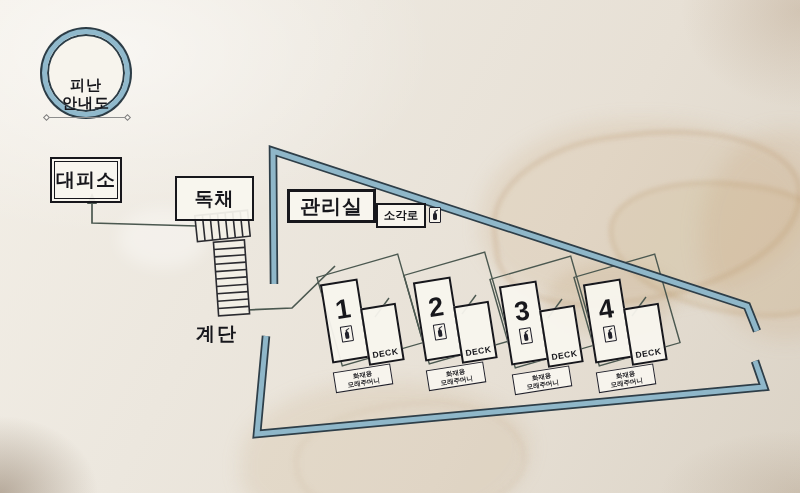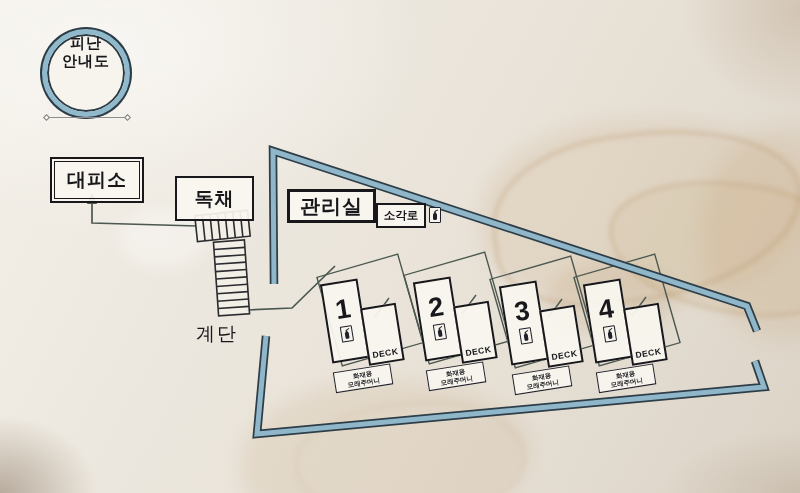--- a/index.html
+++ b/index.html
@@ -30,43 +30,43 @@
   .ring3{left:295px;top:402px;width:225px;height:112px;border:3px solid rgba(170,130,85,.16);
     border-radius:55% 45% 50% 50%/45% 55% 48% 52%;filter:blur(3px);transform:rotate(-4deg);}
   .wash5{left:118px;top:208px;width:90px;height:60px;background:rgba(255,255,255,.35);
     border-radius:50%;filter:blur(8px);}
 
   svg.lines{position:absolute;left:0;top:0;}
 
   .box{position:absolute;border:2.5px solid #17171c;background:rgba(249,246,239,.93);
     display:flex;align-items:center;justify-content:center;font-weight:700;
     box-sizing:border-box;letter-spacing:1px;}
-  .shelter-outer{left:50px;top:157px;width:94px;height:46px;padding:2px;background:rgba(249,246,239,.93);
+  .shelter-outer{left:50px;top:157px;width:72px;height:46px;padding:2px;background:rgba(249,246,239,.93);
     border:2.5px solid #17171c;position:absolute;box-sizing:border-box;}
   .shelter-inner{width:100%;height:100%;border:1.5px solid #17171c;display:flex;align-items:center;
     justify-content:center;font-weight:700;font-size:19px;box-sizing:border-box;letter-spacing:1px;}
   .detached{left:131px;top:176px;width:79px;height:45px;font-size:19px;margin-left:44px;}
   .office{left:287px;top:189px;width:89px;height:34px;font-size:20px;border-width:3px;}
   .incinerator{left:376px;top:203px;width:50px;height:25px;font-size:11.5px;letter-spacing:0;justify-content:center;}
   .ext-box{position:absolute;border:1.5px solid #20202a;background:#f7f4ed;
     display:flex;align-items:center;justify-content:center;box-sizing:border-box;border-radius:1px;}
   .ext-a{left:429px;top:207px;width:12px;height:16px;}
 
   .badge{position:absolute;left:42px;top:29px;width:78px;height:78px;border-radius:50%;
     border:5px solid #90b9cc;background:#f7f4ed;
     box-shadow:0 0 0 2px #2c3c46, inset 0 0 0 2px #2c3c46;
-    display:flex;flex-direction:column;align-items:center;justify-content:flex-start;
+    display:flex;flex-direction:column;align-items:center;justify-content:flex-end;
     font-weight:800;font-size:15px;line-height:18px;letter-spacing:1px;}
   .ruler{position:absolute;left:44px;top:113px;width:86px;height:10px;}
   .ruler .bar{position:absolute;left:4px;right:4px;top:4px;height:1px;background:#8d8d8d;}
   .ruler .d1,.ruler .d2{position:absolute;top:2px;width:5px;height:5px;border:1px solid #7e7e7e;
     transform:rotate(45deg);background:rgba(250,248,242,.8);box-sizing:border-box;}
   .ruler .d1{left:0;} .ruler .d2{right:0;}
 
-  .stairs-label{position:absolute;left:196px;top:321px;font-size:19px;font-weight:400;letter-spacing:2px;}
+  .stairs-label{position:absolute;left:196px;top:321px;font-size:19px;font-weight:700;letter-spacing:2px;}
 
   .bldg{position:absolute;width:78px;height:118px;transform:rotate(-9deg);}
   .b1{left:326px;top:274px;} .b2{left:419px;top:272px;} .b3{left:505px;top:276px;} .b4{left:589px;top:274px;}
   .bldg .main{position:absolute;left:2px;top:4px;width:38px;height:80px;border:2.5px solid #17171c;
     background:rgba(248,245,238,.95);display:flex;flex-direction:column;align-items:center;box-sizing:border-box;}
   .bldg .num{font-size:27px;line-height:27px;font-weight:700;margin-top:13px;}
   .bldg .ext{width:12px;height:16px;margin-top:3px;position:static;}
   .bldg .deck{position:absolute;left:38px;top:34px;width:36px;height:58px;border:2.5px solid #17171c;
     background:rgba(248,245,238,.95);display:flex;align-items:flex-end;justify-content:center;box-sizing:border-box;}
   .bldg .deck span{font-size:8.5px;font-weight:700;margin-bottom:3px;letter-spacing:.5px;}

